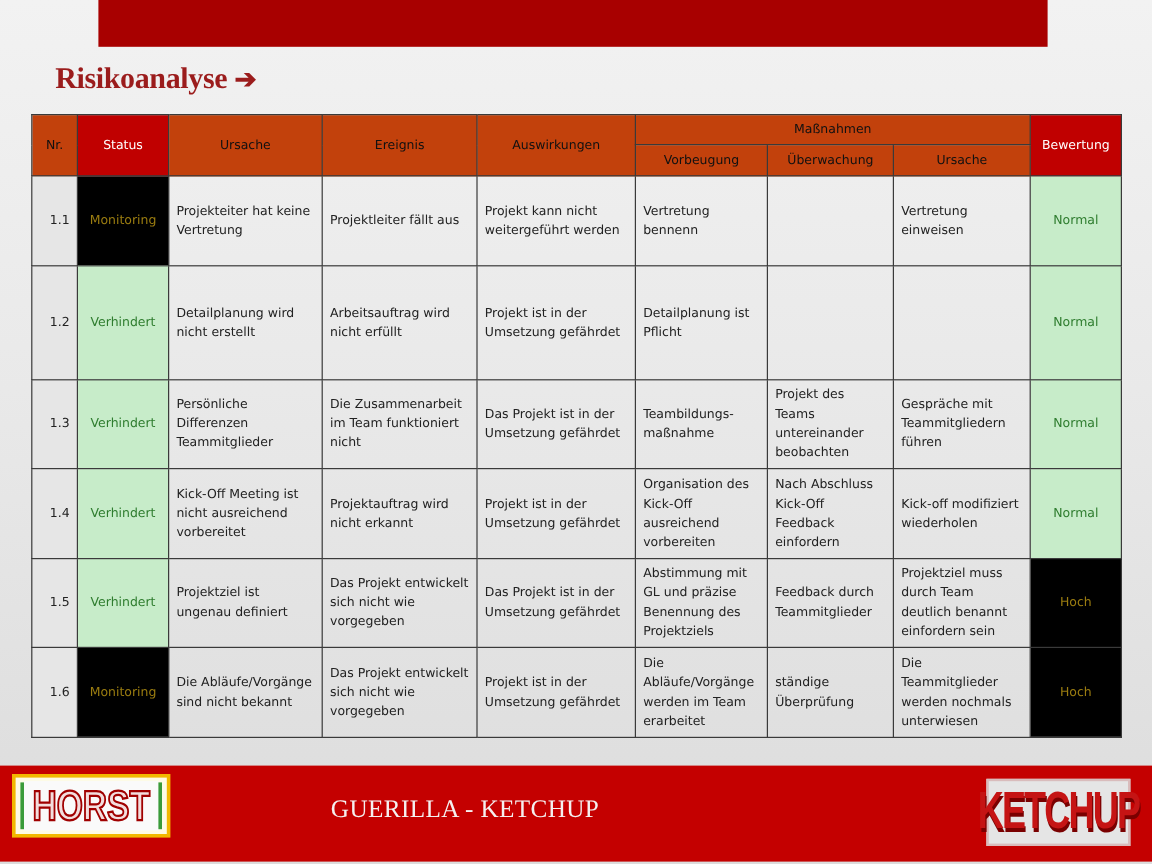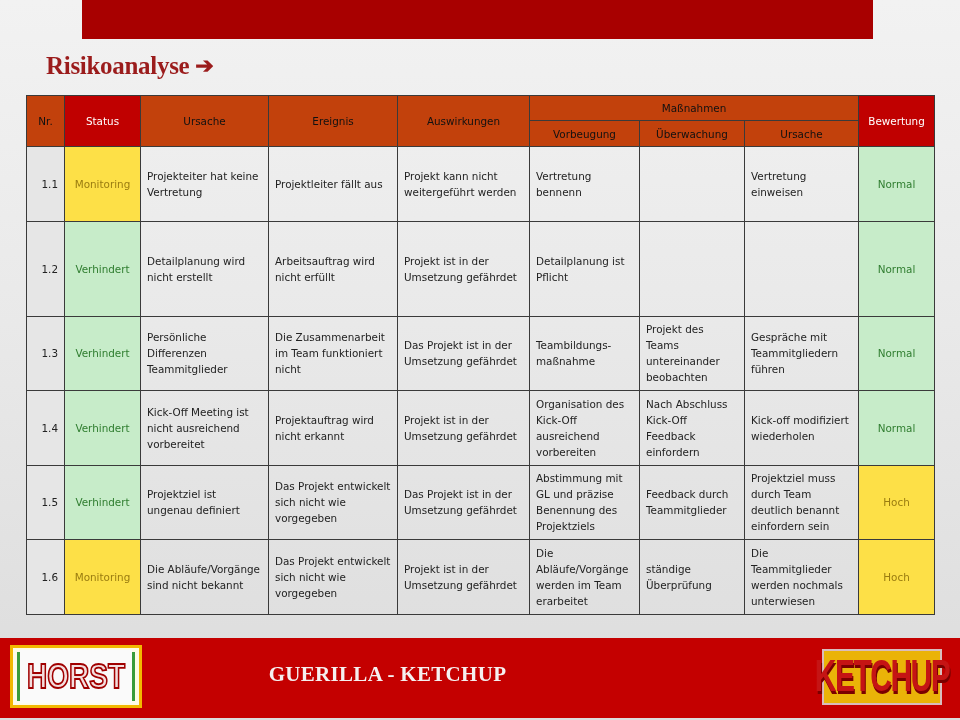--- a/index.html
+++ b/index.html
@@ -32,48 +32,48 @@
     padding: 0 6px;
     vertical-align: middle;
     line-height: 16px;
     font-weight: normal;
   }
   th { background: #c2410c; text-align: center; color: #111; }
   th.red { background: #c00000; color: #fff; font-weight: bold; }
   td.nr { text-align: right; background: #e6e6e6; }
   td.status, td.rating { text-align: center; }
   td.txt { background: transparent; text-align: left; }
-  .yellow { background: #fde047; color: #9a7c10; }
+  .yellow { background: #000000; color: #9a7c10; }
   .green  { background: #c7ecc9; color: #2f7d2f; }
 
   .footer {
     position: absolute; left: 0; top: 638px; width: 960px; height: 80px;
     background: #c40000;
   }
   .footer-title {
     position: absolute; left: 0; width: 775px; top: 24px;
     text-align: center; font-family: "Liberation Serif", serif;
-    font-weight: bold; font-size: 21px; color: #f5f0f0; letter-spacing: 0.3px;
+    font-weight: normal; font-size: 21px; color: #f5f0f0; letter-spacing: 0.3px;
   }
   .logo-horst {
-    position: absolute; left: 10px; top: 7px; width: 132px; height: 63px;
+    position: absolute; left: 10px; top: 7px; width: 132px; height: 53px;
     background: #f2b800; padding: 3px;
   }
   .logo-horst .inner1 { background: #fdfbe6; width: 100%; height: 100%; padding: 4px; }
   .logo-horst .inner2 { background: #3a9b3a; width: 100%; height: 100%; padding: 3px; }
   .logo-horst .inner3 {
     background: #fafafa; width: 100%; height: 100%;
     display: flex; align-items: center; justify-content: center;
     font-family: "Liberation Sans", sans-serif; font-weight: bold;
     font-size: 28px; color: #f3dede; letter-spacing: 0px;
     -webkit-text-stroke: 1.5px #a00000; transform: scaleY(1.25);
   }
   .logo-ketchup {
     position: absolute; left: 822px; top: 11px; width: 120px; height: 56px;
-    background: #eab308; border: 2px solid #d9bcbc;
+    background: #e5e5e5; border: 2px solid #d9bcbc;
     display: flex; align-items: center; justify-content: center;
     font-family: "Liberation Sans", sans-serif; font-weight: bold;
     font-size: 30px; color: #c51414; letter-spacing: -1.5px;
     transform-origin: center; 
   }
   .logo-ketchup span { display: inline-block; transform: scaleY(1.45); text-shadow: 1px 2px 0 #7a0000; }
 </style>
 </head>
 <body>
 

